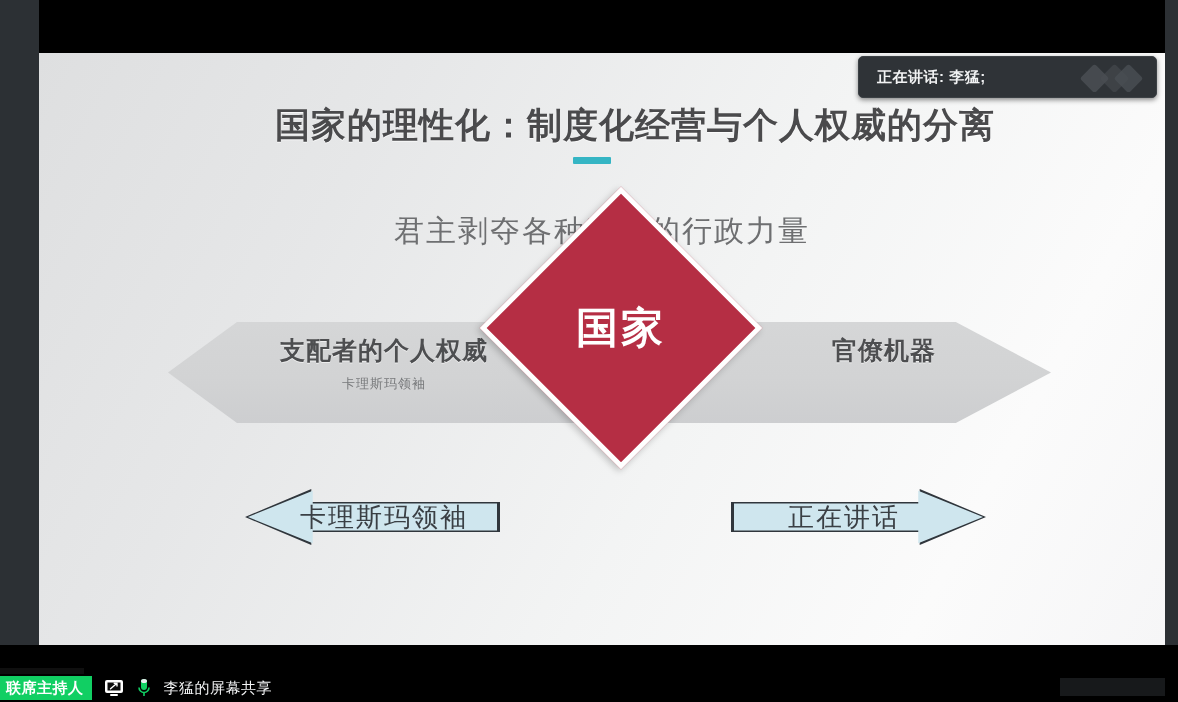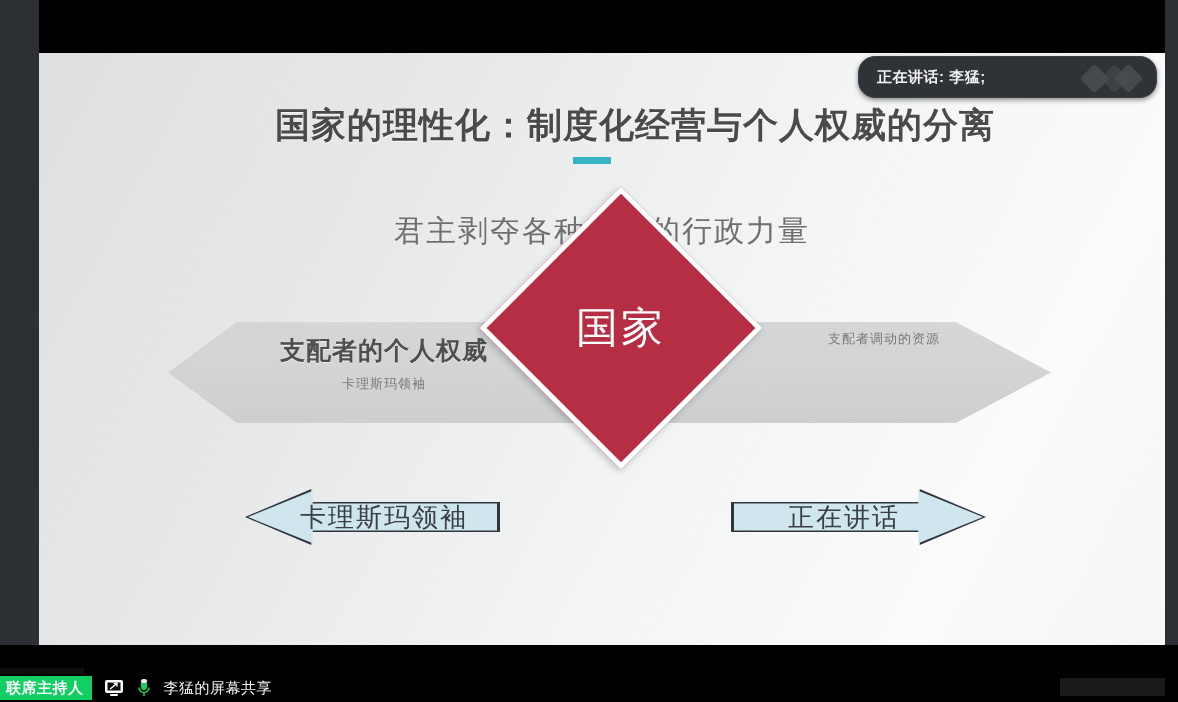--- a/index.html
+++ b/index.html
@@ -96,21 +96,21 @@
   .diamond {
     position:absolute; left:18px; top:18px; width:200px; height:200px;
     background:#b52e44;
     transform:rotate(45deg);
     border:5px solid #ffffff;
     box-shadow:0 3px 7px rgba(0,0,0,.22);
   }
   .diamond-label {
     position:absolute; inset:0;
     display:flex; align-items:center; justify-content:center;
-    font-size:42px; font-weight:normal; color:#fff; letter-spacing:3px;
+    font-size:42px; font-weight:bold; color:#fff; letter-spacing:3px;
   }
 
   
   .arrow {
     position:absolute; top:436px; height:56px;
     background:#cfe6ee;
     border:0;
     filter:drop-shadow(0 1px 1px rgba(0,0,0,.15));
   }
   .arrow-outline {
@@ -138,21 +138,21 @@
     display:flex; align-items:center; justify-content:center;
     font-size:26px; color:#3a3f44; letter-spacing:2px;
     font-family:"Liberation Serif","DejaVu Serif",serif;
   }
   .arrow-label-left  { left:240px; width:210px; }
   .arrow-label-right { left:700px; width:210px; }
 
   
   #speaker-badge {
     position:absolute; left:858px; top:56px; width:299px; height:42px;
-    background:#2f3337; border-radius:17px;
+    background:#2f3337; border-radius:5px;
     border:1px solid #3c4145;
     display:flex; align-items:center;
     box-shadow:0 2px 5px rgba(0,0,0,.45);
   }
   .speaker-text {
     color:#f1f2f3; font-size:15px; padding-left:18px; flex:1;
     letter-spacing:.5px; font-weight:bold;
   }
   .brand-logo { width:64px; height:30px; margin-right:12px; position:relative; }
 
@@ -195,21 +195,21 @@
 
     <div class="banner banner-left"></div>
     <div class="banner banner-right"></div>
 
     <div class="banner-text banner-text-left">
       <div class="banner-head">支配者的个人权威</div>
       <div class="banner-sub">卡理斯玛领袖</div>
     </div>
 
     <div class="banner-text banner-text-right">
-      <div class="banner-sub">支配者调动的资源</div>
+      <div class="banner-head">官僚机器</div>
     </div>
 
     <div class="diamond-wrap">
       <div class="diamond"></div>
       <div class="diamond-label">国家</div>
     </div>
 
     <div class="arrow-outline arrow-left-outline"></div>
     <div class="arrow arrow-left-fill"></div>
     <div class="arrow-label arrow-label-left">卡理斯玛领袖</div>

